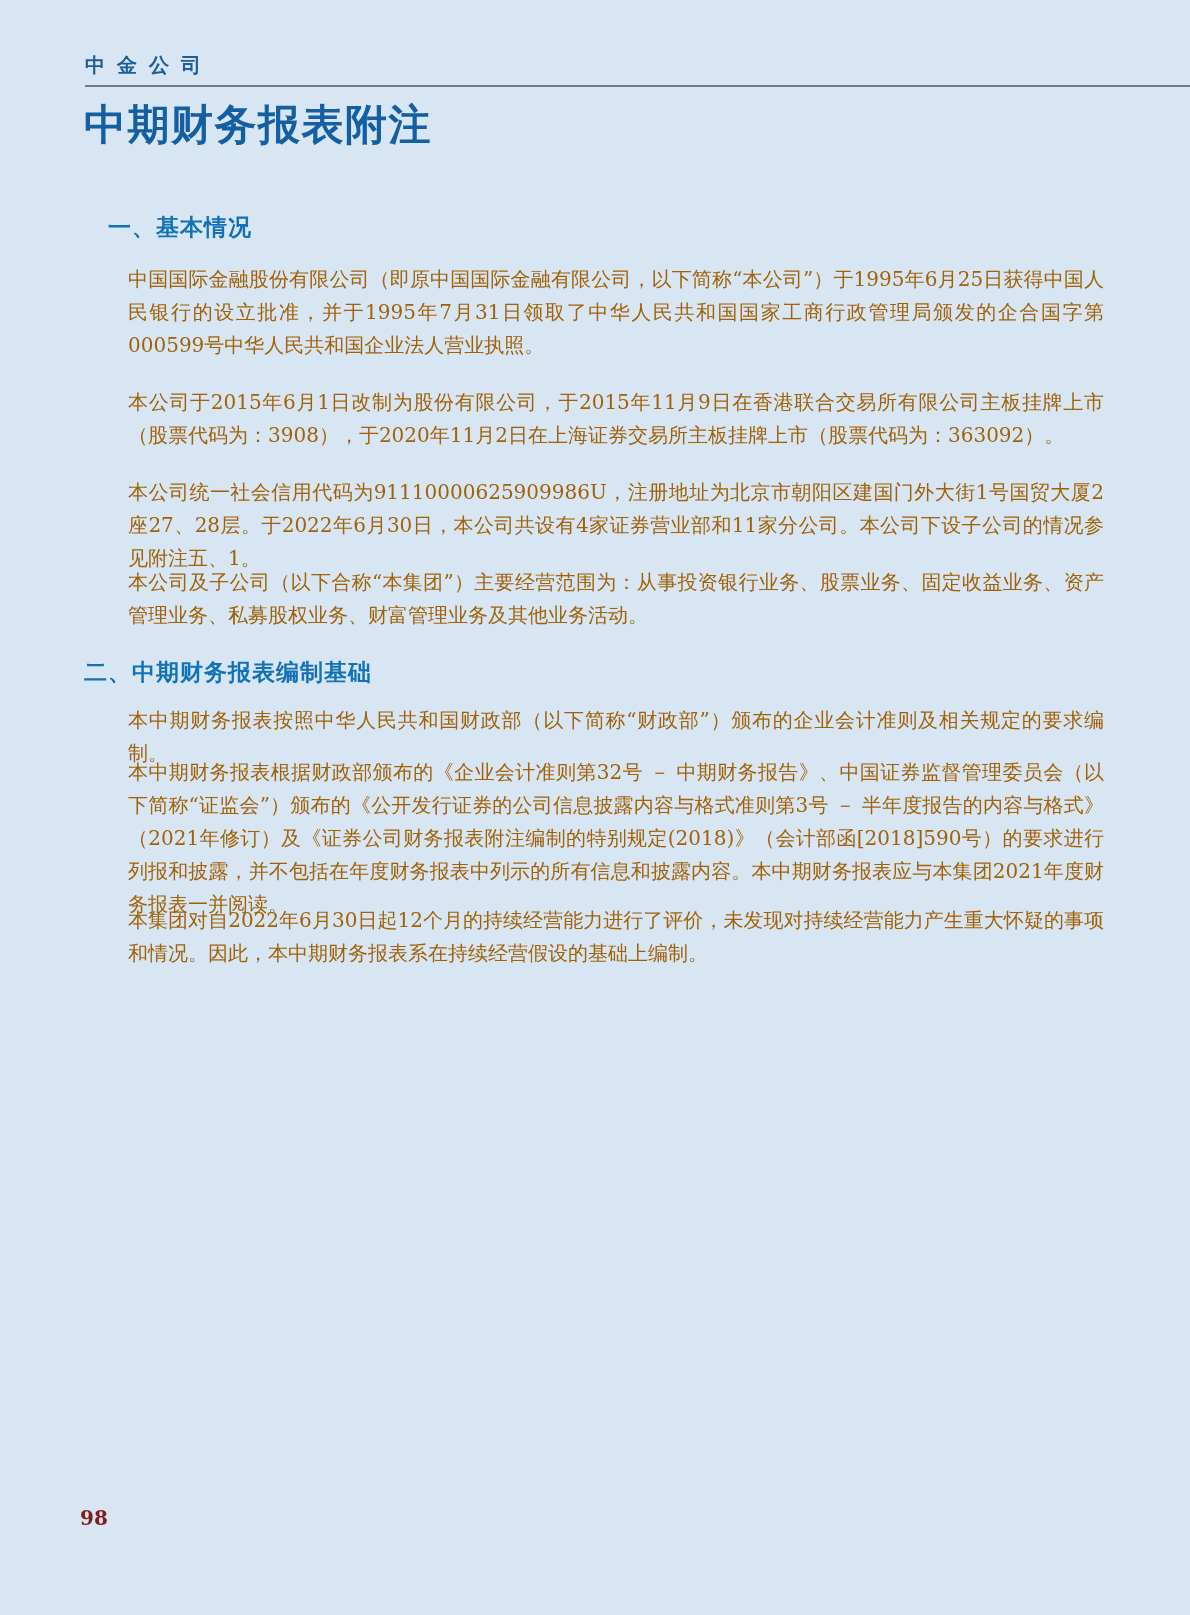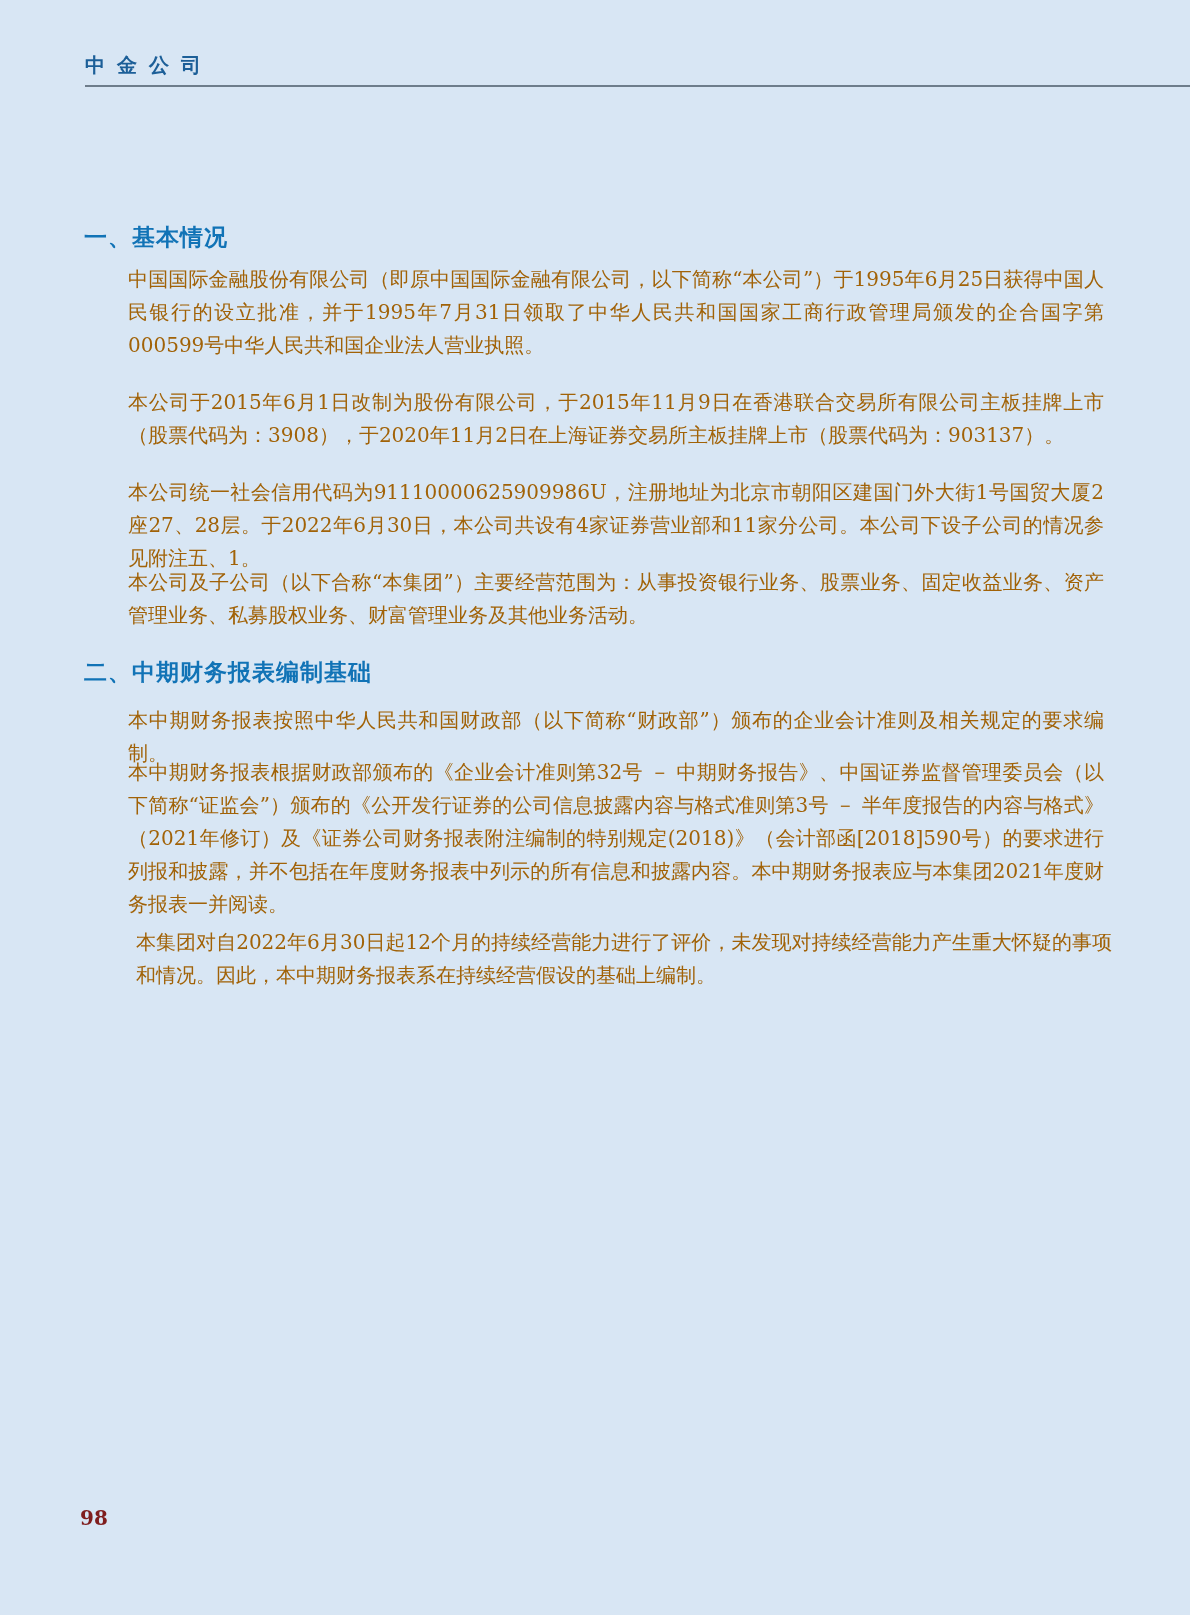--- a/index.html
+++ b/index.html
@@ -53,63 +53,64 @@
   .sec-heading {
     position: absolute;
     left: 84px;
     font-size: 23px;
     line-height: 1.2;
     font-weight: 700;
     letter-spacing: 1px;
     color: #1173b6;
     font-family: "DejaVu Sans", "Liberation Sans", sans-serif;
   }
-  .sec-heading.h1 { top: 224px; }
+  .sec-heading.h1 { top: 214px; margin-left: 24px; }
   .sec-heading.h2 { top: 659px; }
   .para {
     position: absolute;
     left: 128px;
     width: 976px;
     margin: 0;
     font-size: 20px;
     line-height: 33px;
     text-align: justify;
     color: #a16207;
   }
   .p1 { top: 263px; }
   .p2 { top: 386px; }
   .p3 { top: 476px; }
   .p4 { top: 566px; }
   .p5 { top: 704px; }
   .p6 { top: 756px; }
-  .p7 { top: 926px; margin-left: 8px; }
+  .p7 { top: 904px; }
   .pagenum {
     position: absolute;
     left: 80px;
     top: 1506px;
     font-size: 20px;
     font-weight: 700;
     color: #7f1d1d;
   }
 </style>
 </head>
 <body>
 
 <div class="page">
 
   <div class="brand">中金公司</div>
 
   <hr class="rule">
 
+  <div class="doc-title">中期财务报表附注</div>
 
 
   <section>
     <div class="sec-heading h1">一、基本情况</div>
     <p class="para p1">中国国际金融股份有限公司（即原中国国际金融有限公司，以下简称“本公司”）于1995年6月25日获得中国人民银行的设立批准，并于1995年7月31日领取了中华人民共和国国家工商行政管理局颁发的企合国字第000599号中华人民共和国企业法人营业执照。</p>
-    <p class="para p2">本公司于2015年6月1日改制为股份有限公司，于2015年11月9日在香港联合交易所有限公司主板挂牌上市（股票代码为：3908），于2020年11月2日在上海证券交易所主板挂牌上市（股票代码为：903137）。</p>
+    <p class="para p2">本公司于2015年6月1日改制为股份有限公司，于2015年11月9日在香港联合交易所有限公司主板挂牌上市（股票代码为：3908），于2020年11月2日在上海证券交易所主板挂牌上市（股票代码为：363092）。</p>
     <p class="para p3">本公司统一社会信用代码为91110000625909986U，注册地址为北京市朝阳区建国门外大街1号国贸大厦2座27、28层。于2022年6月30日，本公司共设有4家证券营业部和11家分公司。本公司下设子公司的情况参见附注五、1。</p>
     <p class="para p4">本公司及子公司（以下合称“本集团”）主要经营范围为：从事投资银行业务、股票业务、固定收益业务、资产管理业务、私募股权业务、财富管理业务及其他业务活动。</p>
   </section>
 
   <section>
     <div class="sec-heading h2">二、中期财务报表编制基础</div>
     <p class="para p5">本中期财务报表按照中华人民共和国财政部（以下简称“财政部”）颁布的企业会计准则及相关规定的要求编制。</p>
     <p class="para p6">本中期财务报表根据财政部颁布的《企业会计准则第32号 － 中期财务报告》、中国证券监督管理委员会（以下简称“证监会”）颁布的《公开发行证券的公司信息披露内容与格式准则第3号 － 半年度报告的内容与格式》（2021年修订）及《证券公司财务报表附注编制的特别规定(2018)》（会计部函[2018]590号）的要求进行列报和披露，并不包括在年度财务报表中列示的所有信息和披露内容。本中期财务报表应与本集团2021年度财务报表一并阅读。</p>
     <p class="para p7">本集团对自2022年6月30日起12个月的持续经营能力进行了评价，未发现对持续经营能力产生重大怀疑的事项和情况。因此，本中期财务报表系在持续经营假设的基础上编制。</p>
   </section>

